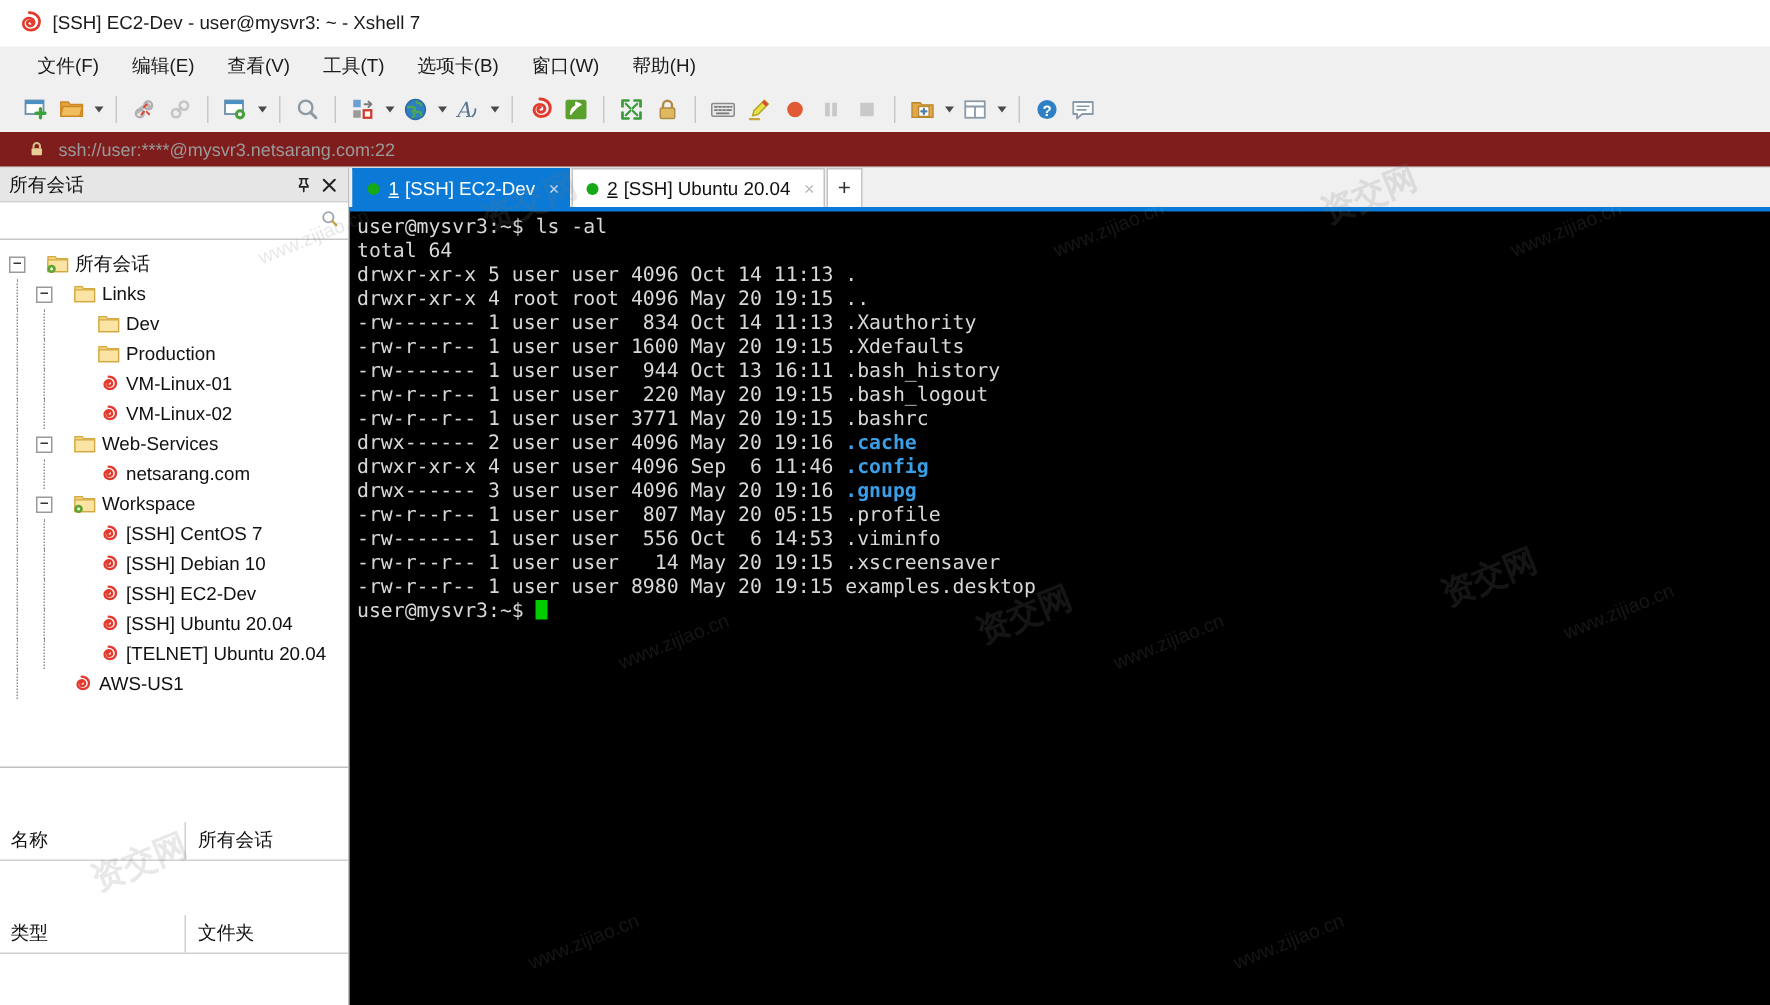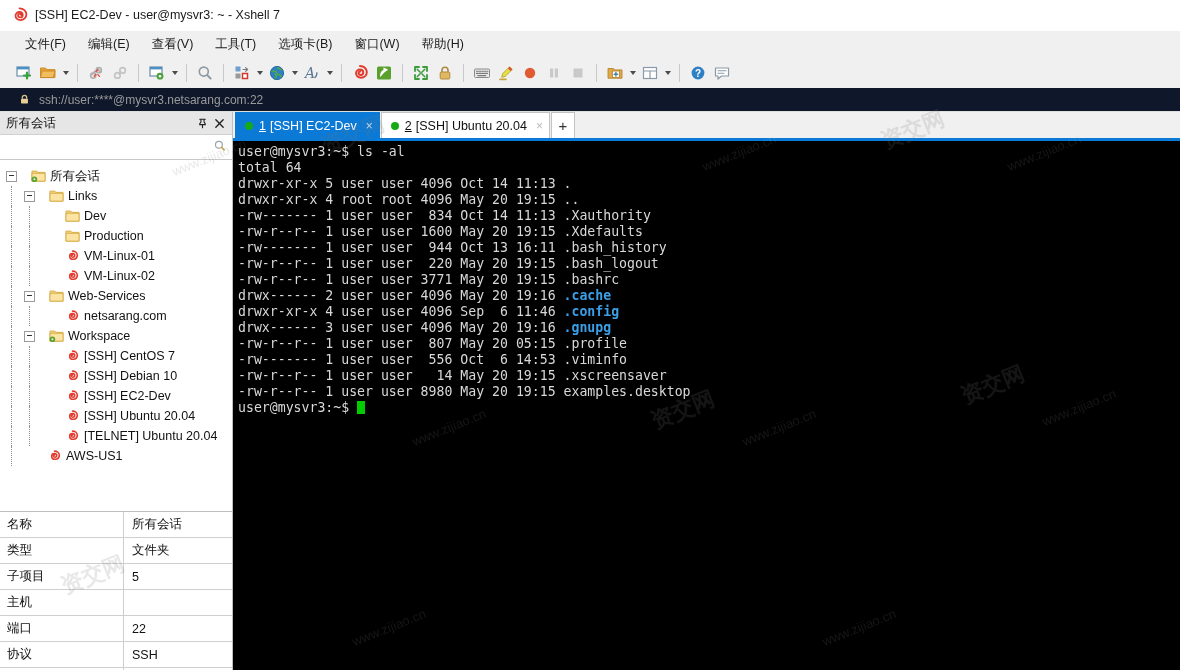--- a/index.html
+++ b/index.html
@@ -80,21 +80,21 @@
   }
   .tb-sep {
     width: 1px; height: 18px;
     background: #c8c8c8;
     margin: 0 6px;
   }
 
   
   .addressbar {
     height: 23px; min-height: 23px;
-    background: #0f172a;
+    background: #7f1d1d;
     display: flex; align-items: center;
     padding-left: 18px;
     border-bottom: 1px solid #dedede;
   }
   .addressbar .lock { margin-right: 8px; display:flex; align-items:center;}
   .addressbar .addr-text {
     font-size: 12px;
     color: #9a9a9a;
     white-space: nowrap;
   }
@@ -196,20 +196,21 @@
     height: 158px; min-height: 158px;
     background: #ffffff;
     border-top: 1px solid #bfbfbf;
     display: flex; flex-direction: column;
   }
   .prop-row {
     display: flex;
     height: 25px; min-height: 25px;
     border-bottom: 1px solid #cfcfcf;
     align-items: stretch;
+    margin-top: 36px;
   }
   .prop-key {
     width: 116px; min-width: 116px;
     border-right: 1px solid #cfcfcf;
     display: flex; align-items: center;
     padding-left: 7px;
     font-size: 12.5px; color: #111;
     white-space: nowrap;
   }
   .prop-val {

